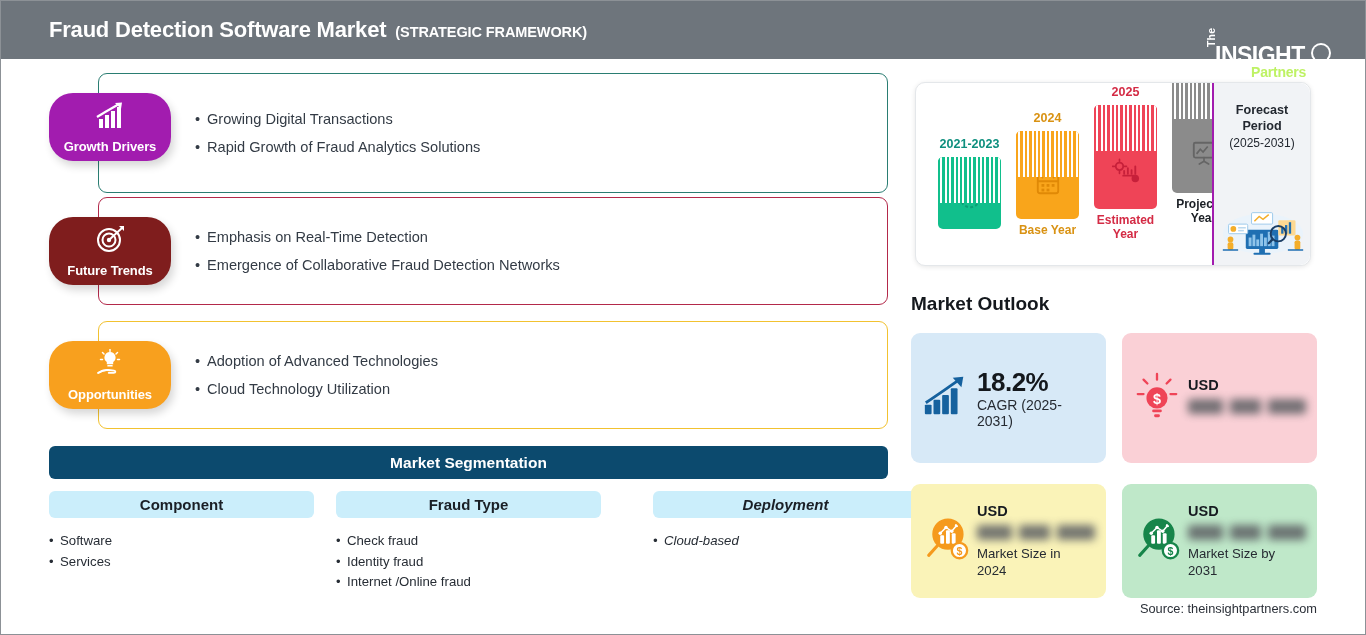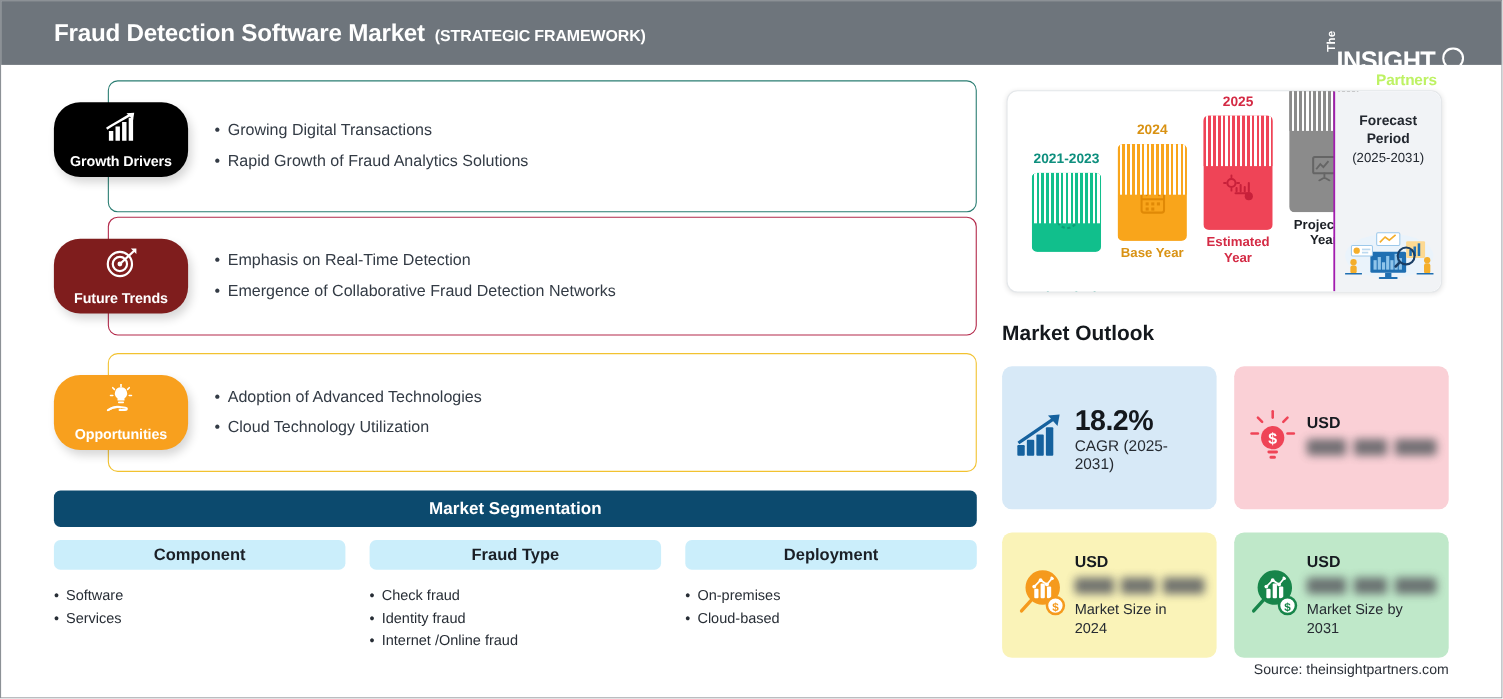--- a/index.html
+++ b/index.html
@@ -244,21 +244,21 @@
       <span class="logo-ring"></span>
     </div>
   </div>
 
   <div class="pillar-box" style="left:97px; top:72px; width:790px; height:120px; border-color:#2a7d72;">
     <ul class="pillar-bullets">
       <li>Growing Digital Transactions</li>
       <li>Rapid Growth of Fraud Analytics Solutions</li>
     </ul>
   </div>
-  <div class="badge" style="left:48px; top:92px; background:#000000;">
+  <div class="badge" style="left:48px; top:92px; background:#a21caf;">
     <span class="badge-icon">
       <svg viewBox="0 0 34 28" width="34" height="28">
         <path d="M6 27h4v-9H6zM12 27h4v-13h-4zM18 27h4v-17h-4zM24 27h4v-21h-4z" fill="#fff"></path>
         <path d="M4 16 C10 12, 16 9, 26 3" stroke="#fff" stroke-width="2.2" fill="none"></path>
         <path d="M22 2 L29 1.5 L28 8 Z" fill="#fff"></path>
       </svg>
     </span>
     <span class="badge-label">Growth Drivers</span>
   </div>
 
@@ -324,26 +324,25 @@
     <div class="seg-col-head">
       <span>Fraud Type</span>
     </div>
     <ul class="seg-list">
       <li>Check fraud</li>
       <li>Identity fraud</li>
       <li>Internet /Online fraud</li>
     </ul>
   </div>
 
-  <div class="seg-col" style="left:622px; width:265px;">
+  <div class="seg-col" style="left:652px; width:265px;font-style:italic;">
     <div class="seg-col-head">
       <span>Deployment</span>
     </div>
     <ul class="seg-list">
-      <li>On-premises</li>
       <li>Cloud-based</li>
     </ul>
   </div>
 
   <div id="forecast-panel">
 
     <div class="fc-col" style="left:22px; width:63px; height:160px;">
       <div class="fc-year" style="top:42px; color:#0e8f7e;">2021-2023</div>
       <div class="fc-bar" style="top:62px; height:72px;">
         <div class="fc-bar-solid" style="top:0; height:72px; background:#11bf8c;">

